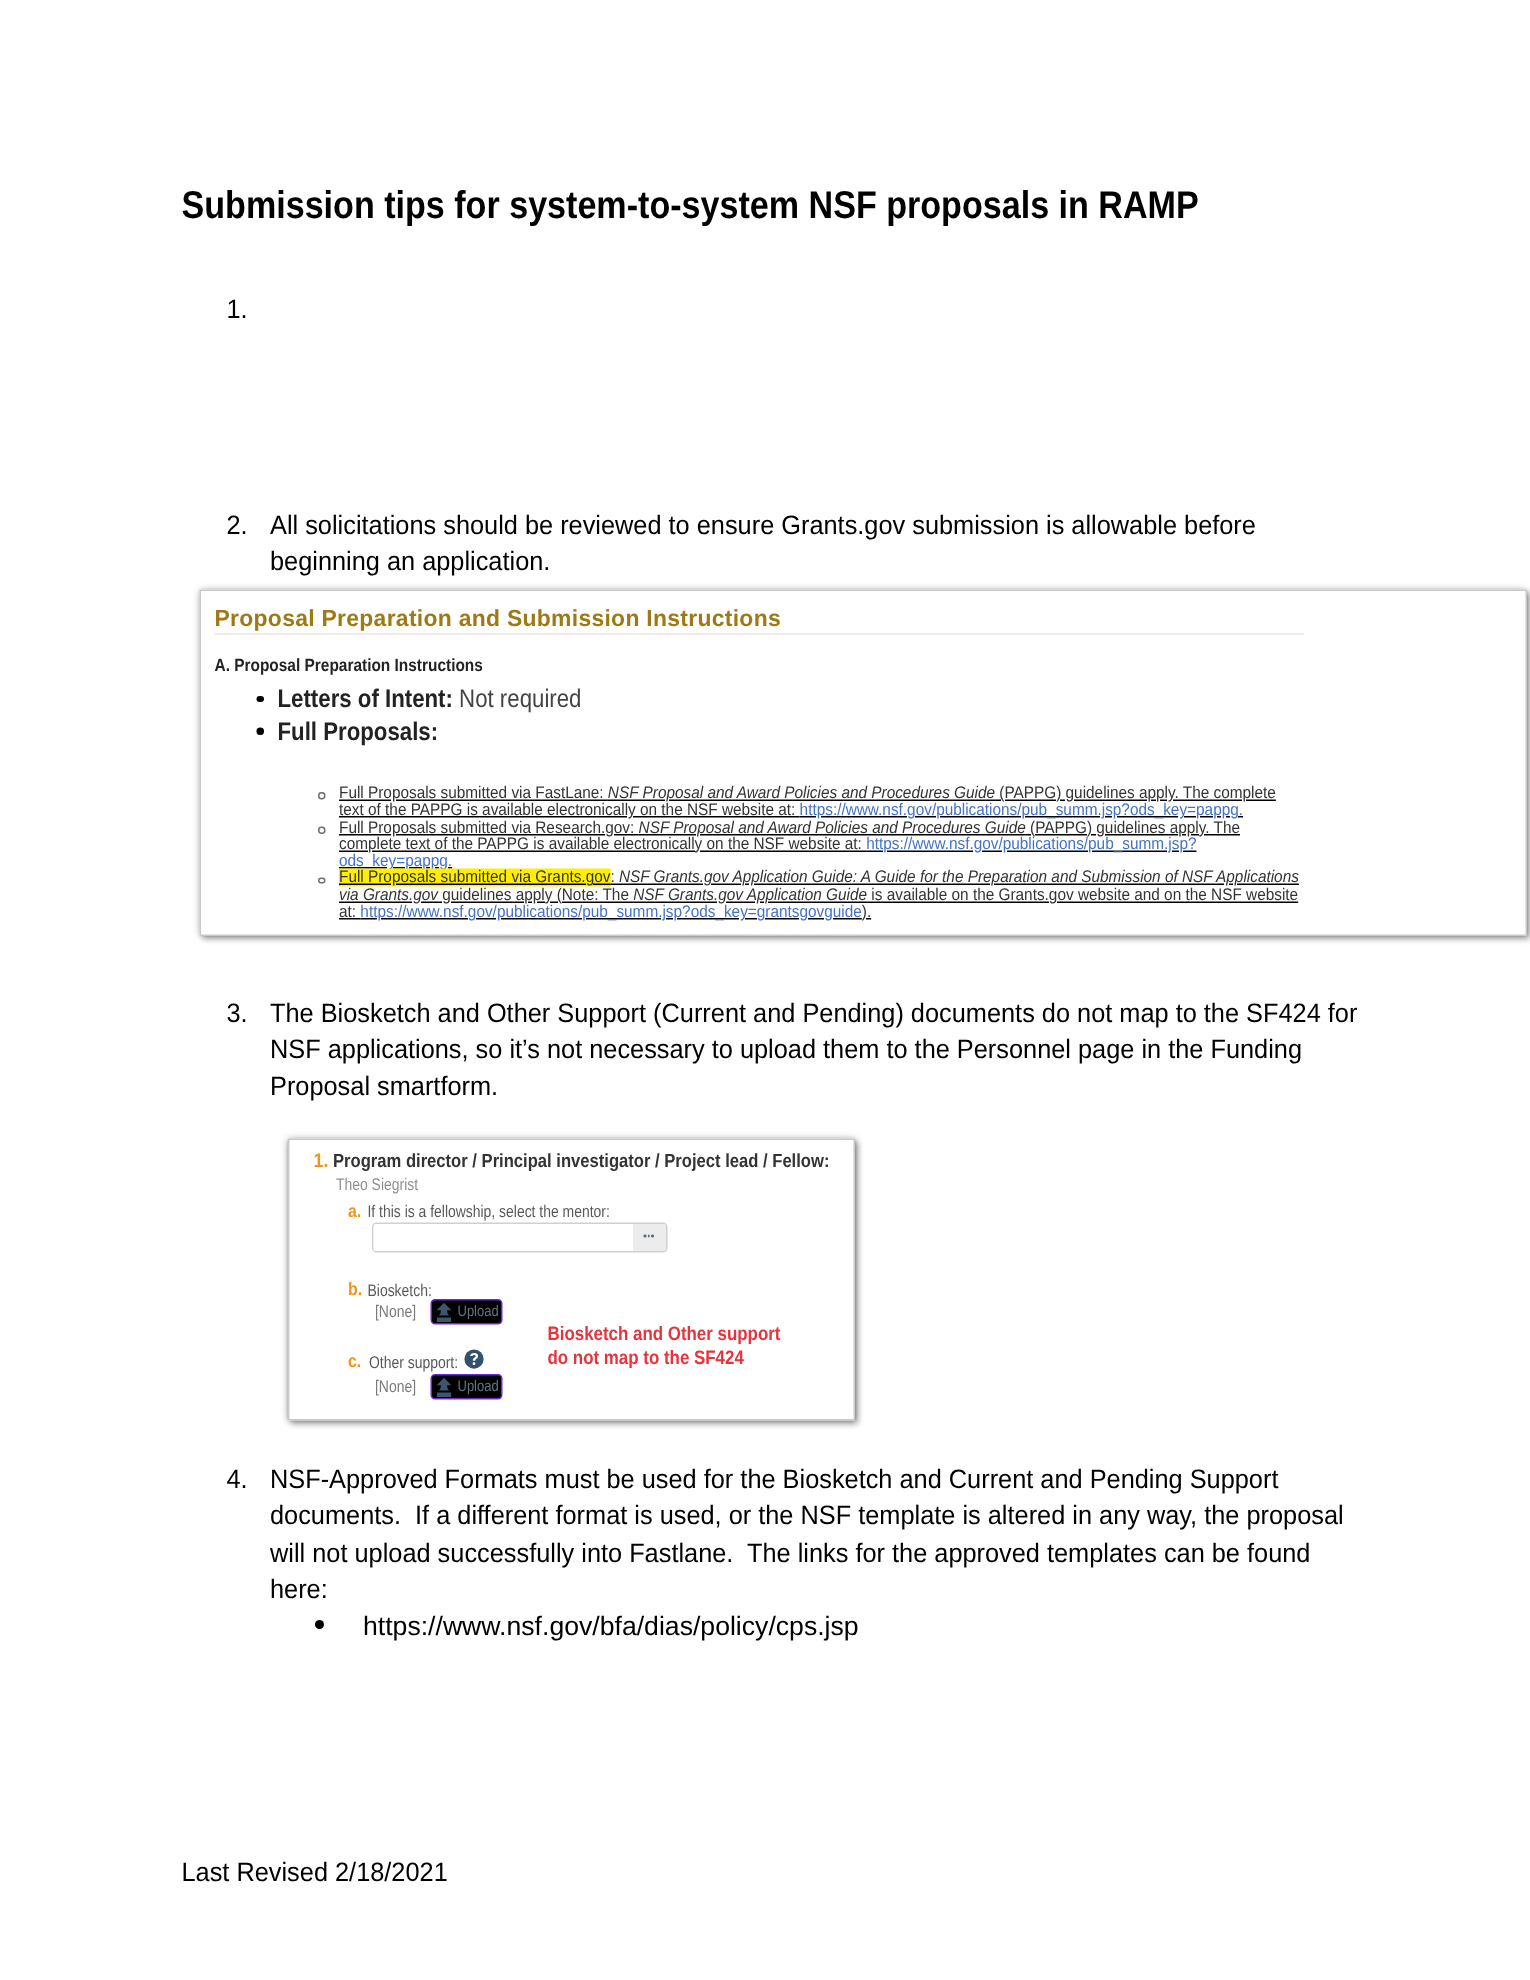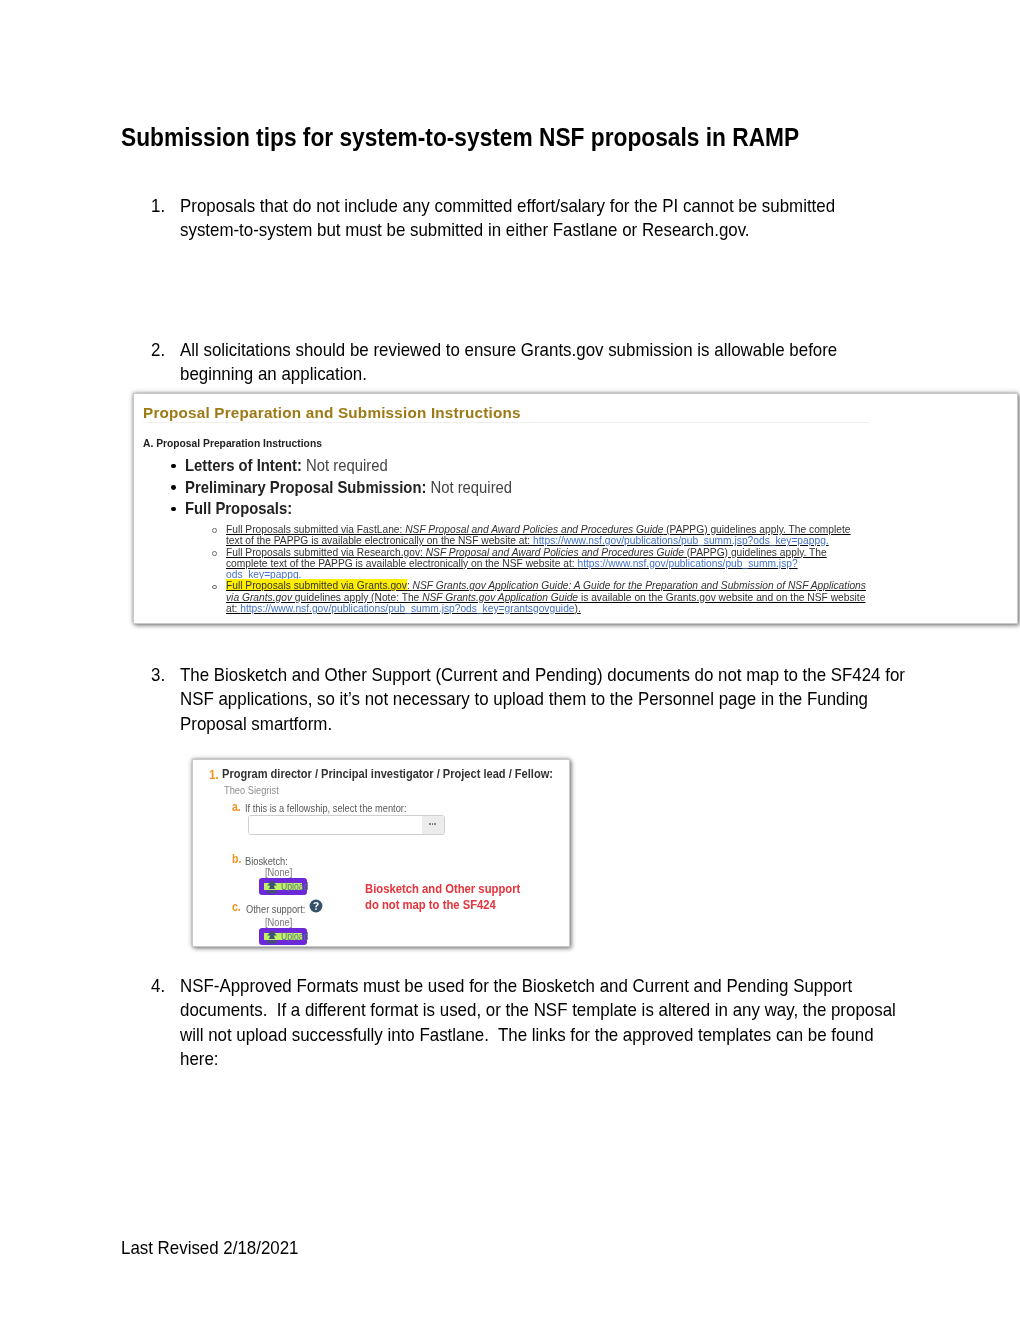--- a/index.html
+++ b/index.html
@@ -101,27 +101,27 @@
   .s2-a { left:40.5px; top:41.5px; }
   .s2-b { left:40.5px; top:94px; }
   .s2-c { left:41px; top:142px; }
   .s2-field { position:absolute; left:54.5px; top:55px; width:197px; height:20px;
     border:1px solid #d0d0d0; border-radius:3px; background:#fff; display:flex; overflow:hidden; }
   .s2-input { flex:1; background:#ffffff; }
   .s2-ellipsis { width:22px; background:#ececec;
     display:flex; align-items:center; justify-content:center; gap:1px;
     padding-bottom:2px; }
   .s2-ellipsis .dot { width:1.8px; height:1.8px; background:#5c6b7a; border-radius:50%; }
-  .s2-uploadrow { position:absolute; display:flex; align-items:center;flex-direction:column; }
+  .s2-uploadrow { position:absolute; display:flex; align-items:center; }
   .s2-ub { left:57px; top:106px; }
   .s2-uc { left:57px; top:156px; }
   .s2-none { font-size:11.2px; color:#7a7a7a; display:inline-block;
              transform:scaleX(0.83); transform-origin:left top; width:28px; }
   .s2-btn { margin-left:8.5px; display:inline-flex; align-items:center; gap:3px;
-    padding:0 4px 0 1.5px; background:#bef264; border:5px solid #6d28d9; border-radius:3px;
+    padding:0 4px 0 1.5px; background:#000000; border:1px solid #6d28d9; border-radius:3px;
     height:17px; width:48.5px; box-sizing:border-box; }
   .s2-btn .upl { font-size:10.2px; color:#607586; display:inline-block;
     transform:scaleX(0.85); transform-origin:left top; line-height:11px; width:34px;
     margin-left:-1px; }
   .s2-btn .upico { flex:0 0 auto; margin-top:0.5px; }
   .s2-help { display:block; width:14px; height:14px;
     position:absolute; left:75px; top:-3px; line-height:0; }
   .s2-anno { position:absolute; left:172px; top:121px; color:#e6333c; font-weight:bold;
     font-size:13px; line-height:16.3px; white-space:nowrap; }
   .s2-anno div { transform:scaleX(0.867); transform-origin:left top; }
@@ -130,24 +130,20 @@
 </head>
 <body>
 
 <div class="page">
 
   <h1 class="doc-title">Submission tips for system-to-system NSF proposals in RAMP</h1>
 
   <div class="num-item ni1">
     <span class="marker">1.</span>
     <div class="body">
-      <p>
-          <span class="ln">Proposals that do not include any committed effort/salary for the PI cannot be submitted</span>
-          <span class="ln">system-to-system but must be submitted in either Fastlane or Research.gov.</span>
-        </p>
     </div>
   </div>
 
   <div class="num-item ni2">
     <span class="marker">2.</span>
     <div class="body">
       <p>
           <span class="ln">All solicitations should be reviewed to ensure Grants.gov submission is allowable before</span>
           <span class="ln">beginning an application.</span>
         </p>
@@ -168,39 +164,36 @@
   <div class="num-item ni4">
     <span class="marker">4.</span>
     <div class="body">
       <p>
           <span class="ln">NSF-Approved Formats must be used for the Biosketch and Current and Pending Support</span>
           <span class="ln">documents.  If a different format is used, or the NSF template is altered in any way, the proposal</span>
           <span class="ln">will not upload successfully into Fastlane.  The links for the approved templates can be found</span>
           <span class="ln">here:</span>
         </p>
       <ul class="doc-bullets">
+        <li><span class="bul">•</span><span class="plainurl">https://www.nsf.gov/bfa/dias/policy/cps.jsp</span></li>
       </ul>
     </div>
   </div>
 
   <div class="doc-footer">Last Revised 2/18/2021</div>
 
 <div class="shot shot1">
   <div class="s1-head">Proposal Preparation and Submission Instructions</div>
   <div class="s1-rule"></div>
   <div class="s1-section">A. Proposal Preparation Instructions</div>
 
   <ul class="s1-ul">
     <li>
           <span class="d"></span>
           <span class="s1w"><b>Letters of Intent:</b><span> Not required</span></span>
-        </li>
-    <li>
-          <span class="d"></span>
-          <span class="s1w"><b>Preliminary Proposal Submission:</b><span> Not required</span></span>
         </li>
     <li>
           <span class="d"></span>
           <span class="s1w"><b>Full Proposals:</b><span></span></span>
         </li>
   </ul>
 
   <ul class="s1-sub" id="s1sub">
         <li>
           <span class="c"></span>

